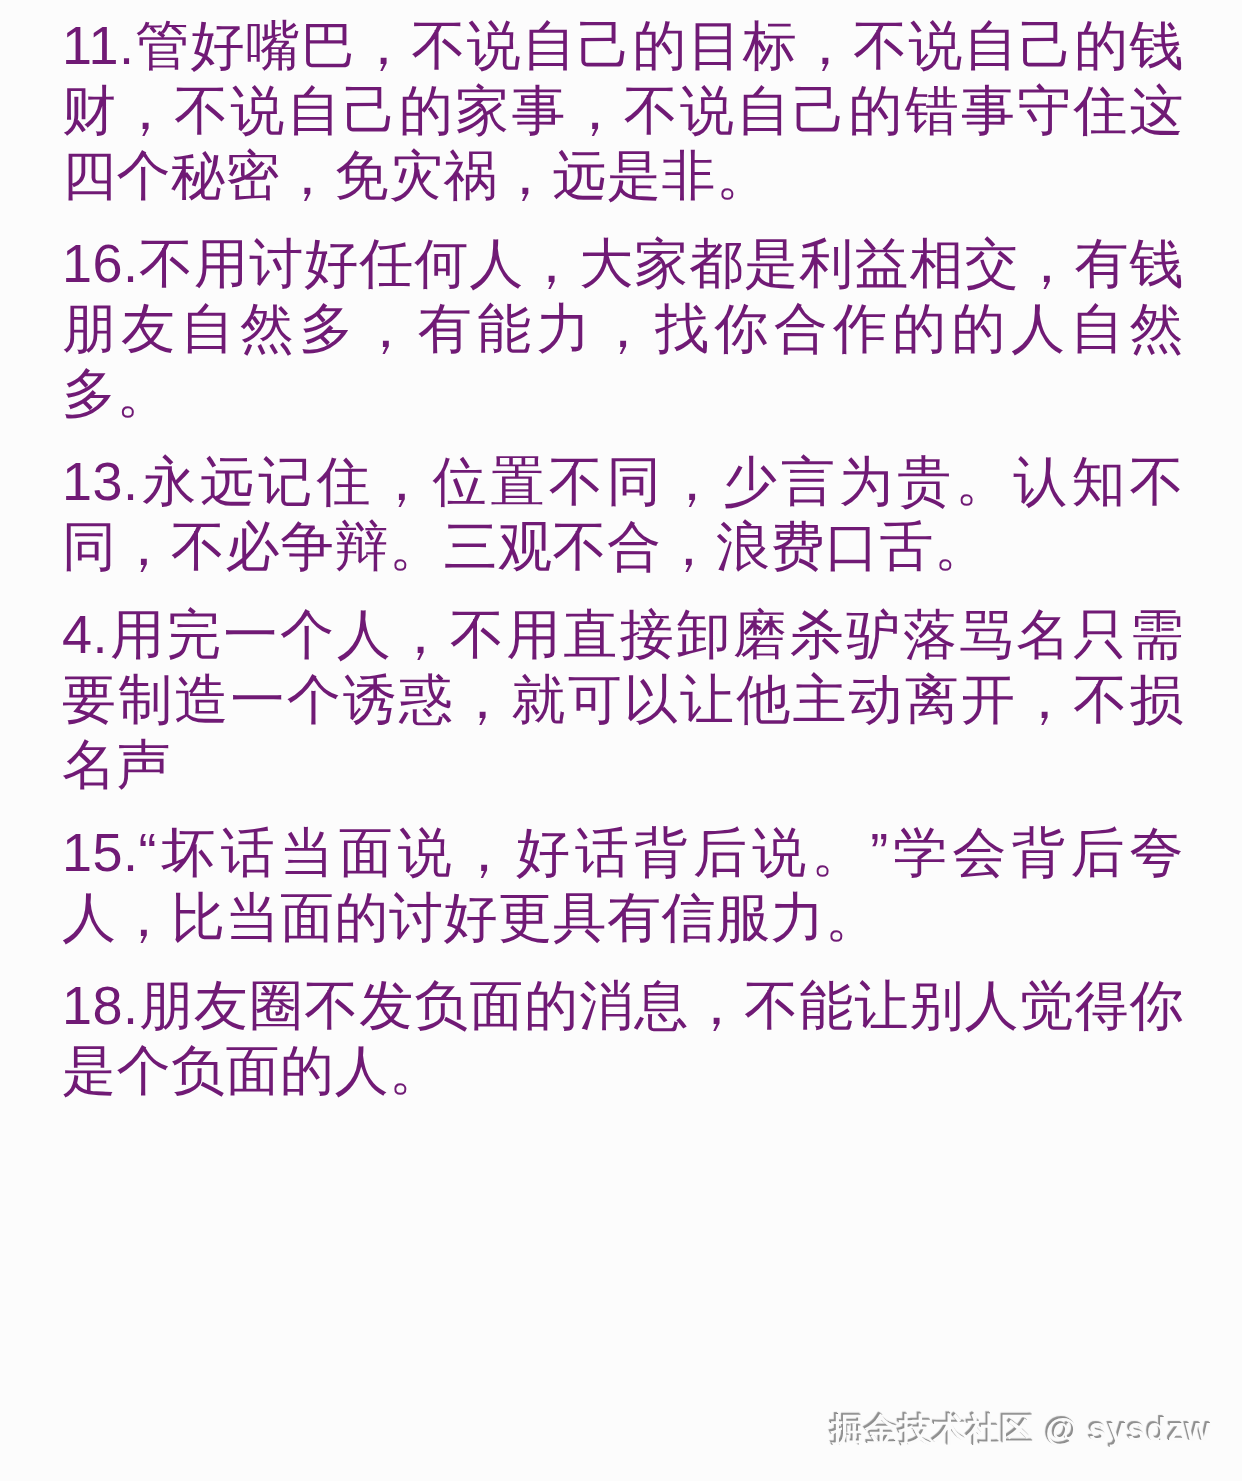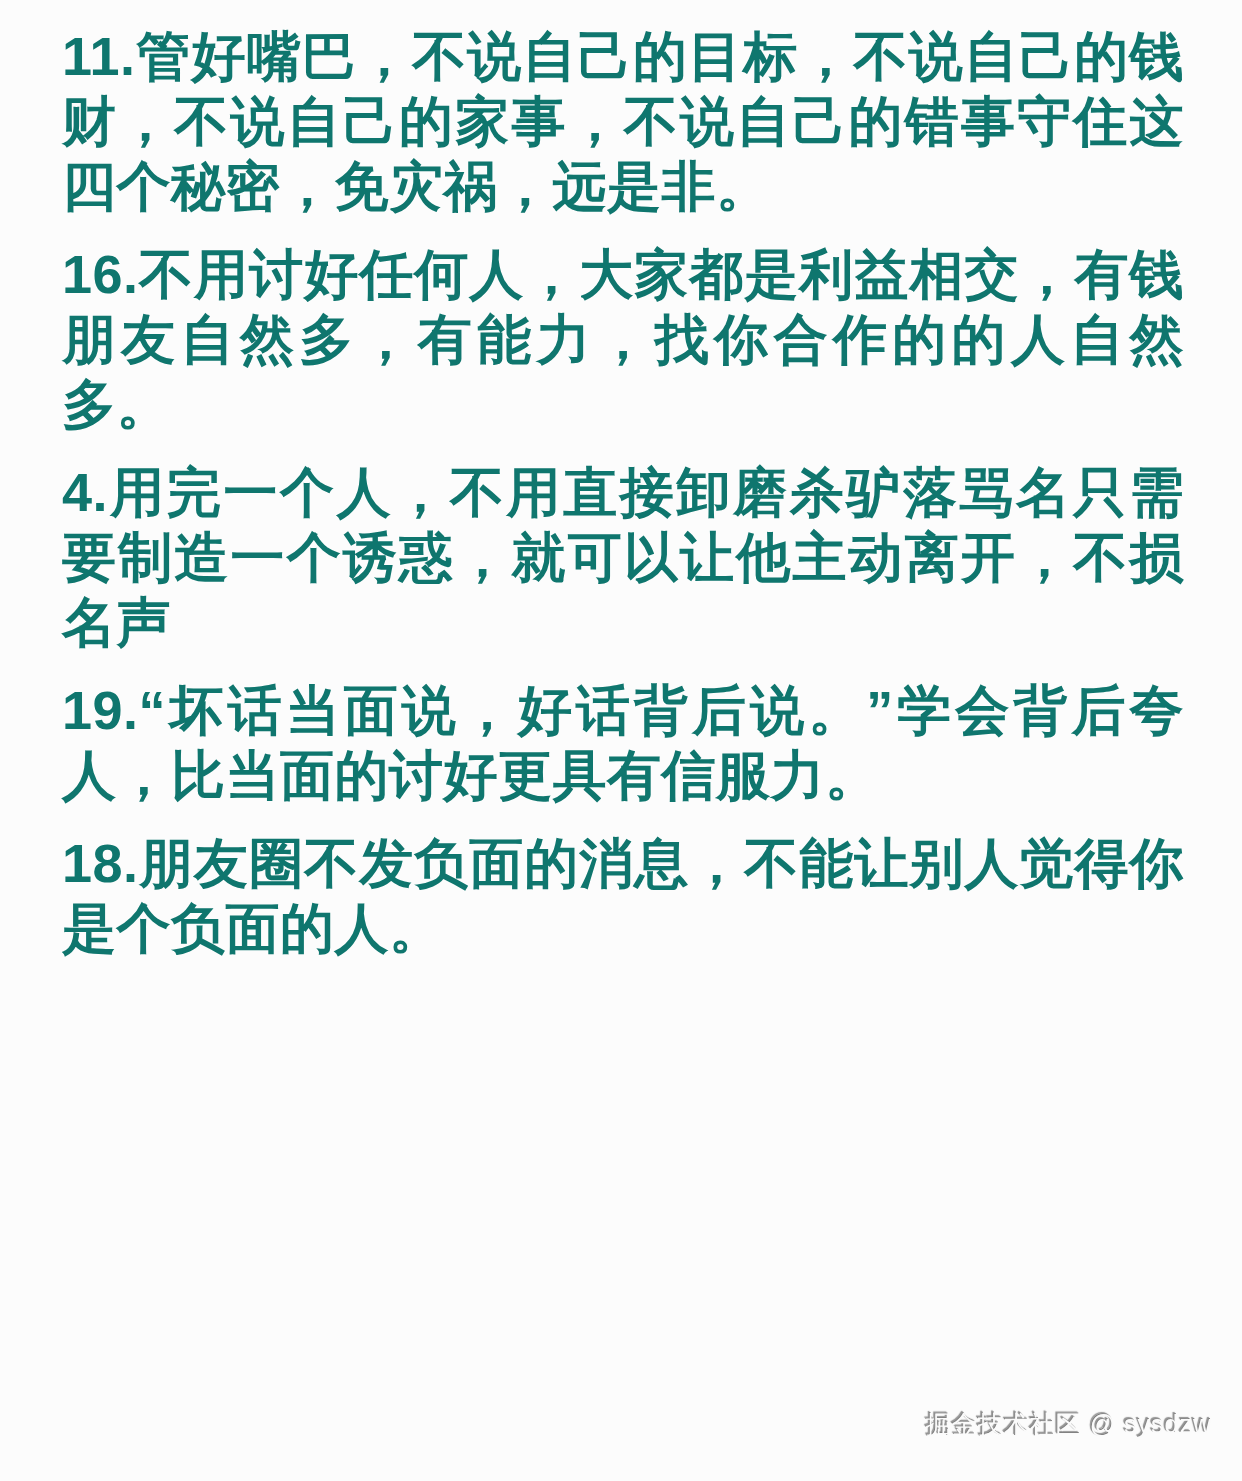--- a/index.html
+++ b/index.html
@@ -11,46 +11,47 @@
     width: 1242px;
     height: 1481px;
     background: #fcfcfc;
     overflow: hidden;
     font-family: "Liberation Sans", sans-serif;
   }
   .content {
     padding: 13px 58px 0 62px;
   }
   .item {
-    margin: 11px 0 23px 0;
+    margin: 0 0 23px 0;
     font-size: 54px;
     line-height: 65px;
-    color: #0f766e;
+    color: #701a75;
     text-align: justify;
     text-justify: inter-ideograph;
     letter-spacing: 0.5px;
-    font-weight: 700;
+    font-weight: 400;
   }
   .watermark {
     position: absolute;
     top: 1408px;
     right: 30px;
-    font-size: 25px;
-    font-weight: 400;
+    font-size: 33px;
+    font-weight: 700;
     letter-spacing: 1px;
     color: #fbfbfb;
     text-shadow: -2px -2px 1px #8f8f8f, -1px -1px 0 #7d7d7d;
     white-space: nowrap;
   }
 </style>
 </head>
 <body>
 
 <div class="page">
   <div class="content">
     <p class="item">11.管好嘴巴，不说自己的目标，不说自己的钱财，不说自己的家事，不说自己的错事守住这四个秘密，免灾祸，远是非。</p>
     <p class="item">16.不用讨好任何人，大家都是利益相交，有钱朋友自然多，有能力，找你合作的的人自然多。</p>
+    <p class="item">13.永远记住，位置不同，少言为贵。认知不同，不必争辩。三观不合，浪费口舌。</p>
     <p class="item">4.用完一个人，不用直接卸磨杀驴落骂名只需要制造一个诱惑，就可以让他主动离开，不损名声</p>
-    <p class="item">19.“坏话当面说，好话背后说。”学会背后夸人，比当面的讨好更具有信服力。</p>
+    <p class="item">15.“坏话当面说，好话背后说。”学会背后夸人，比当面的讨好更具有信服力。</p>
     <p class="item">18.朋友圈不发负面的消息，不能让别人觉得你是个负面的人。</p>
   </div>
   <div class="watermark">掘金技术社区 @ sysdzw</div>
 </div>
 
 </body></html>

